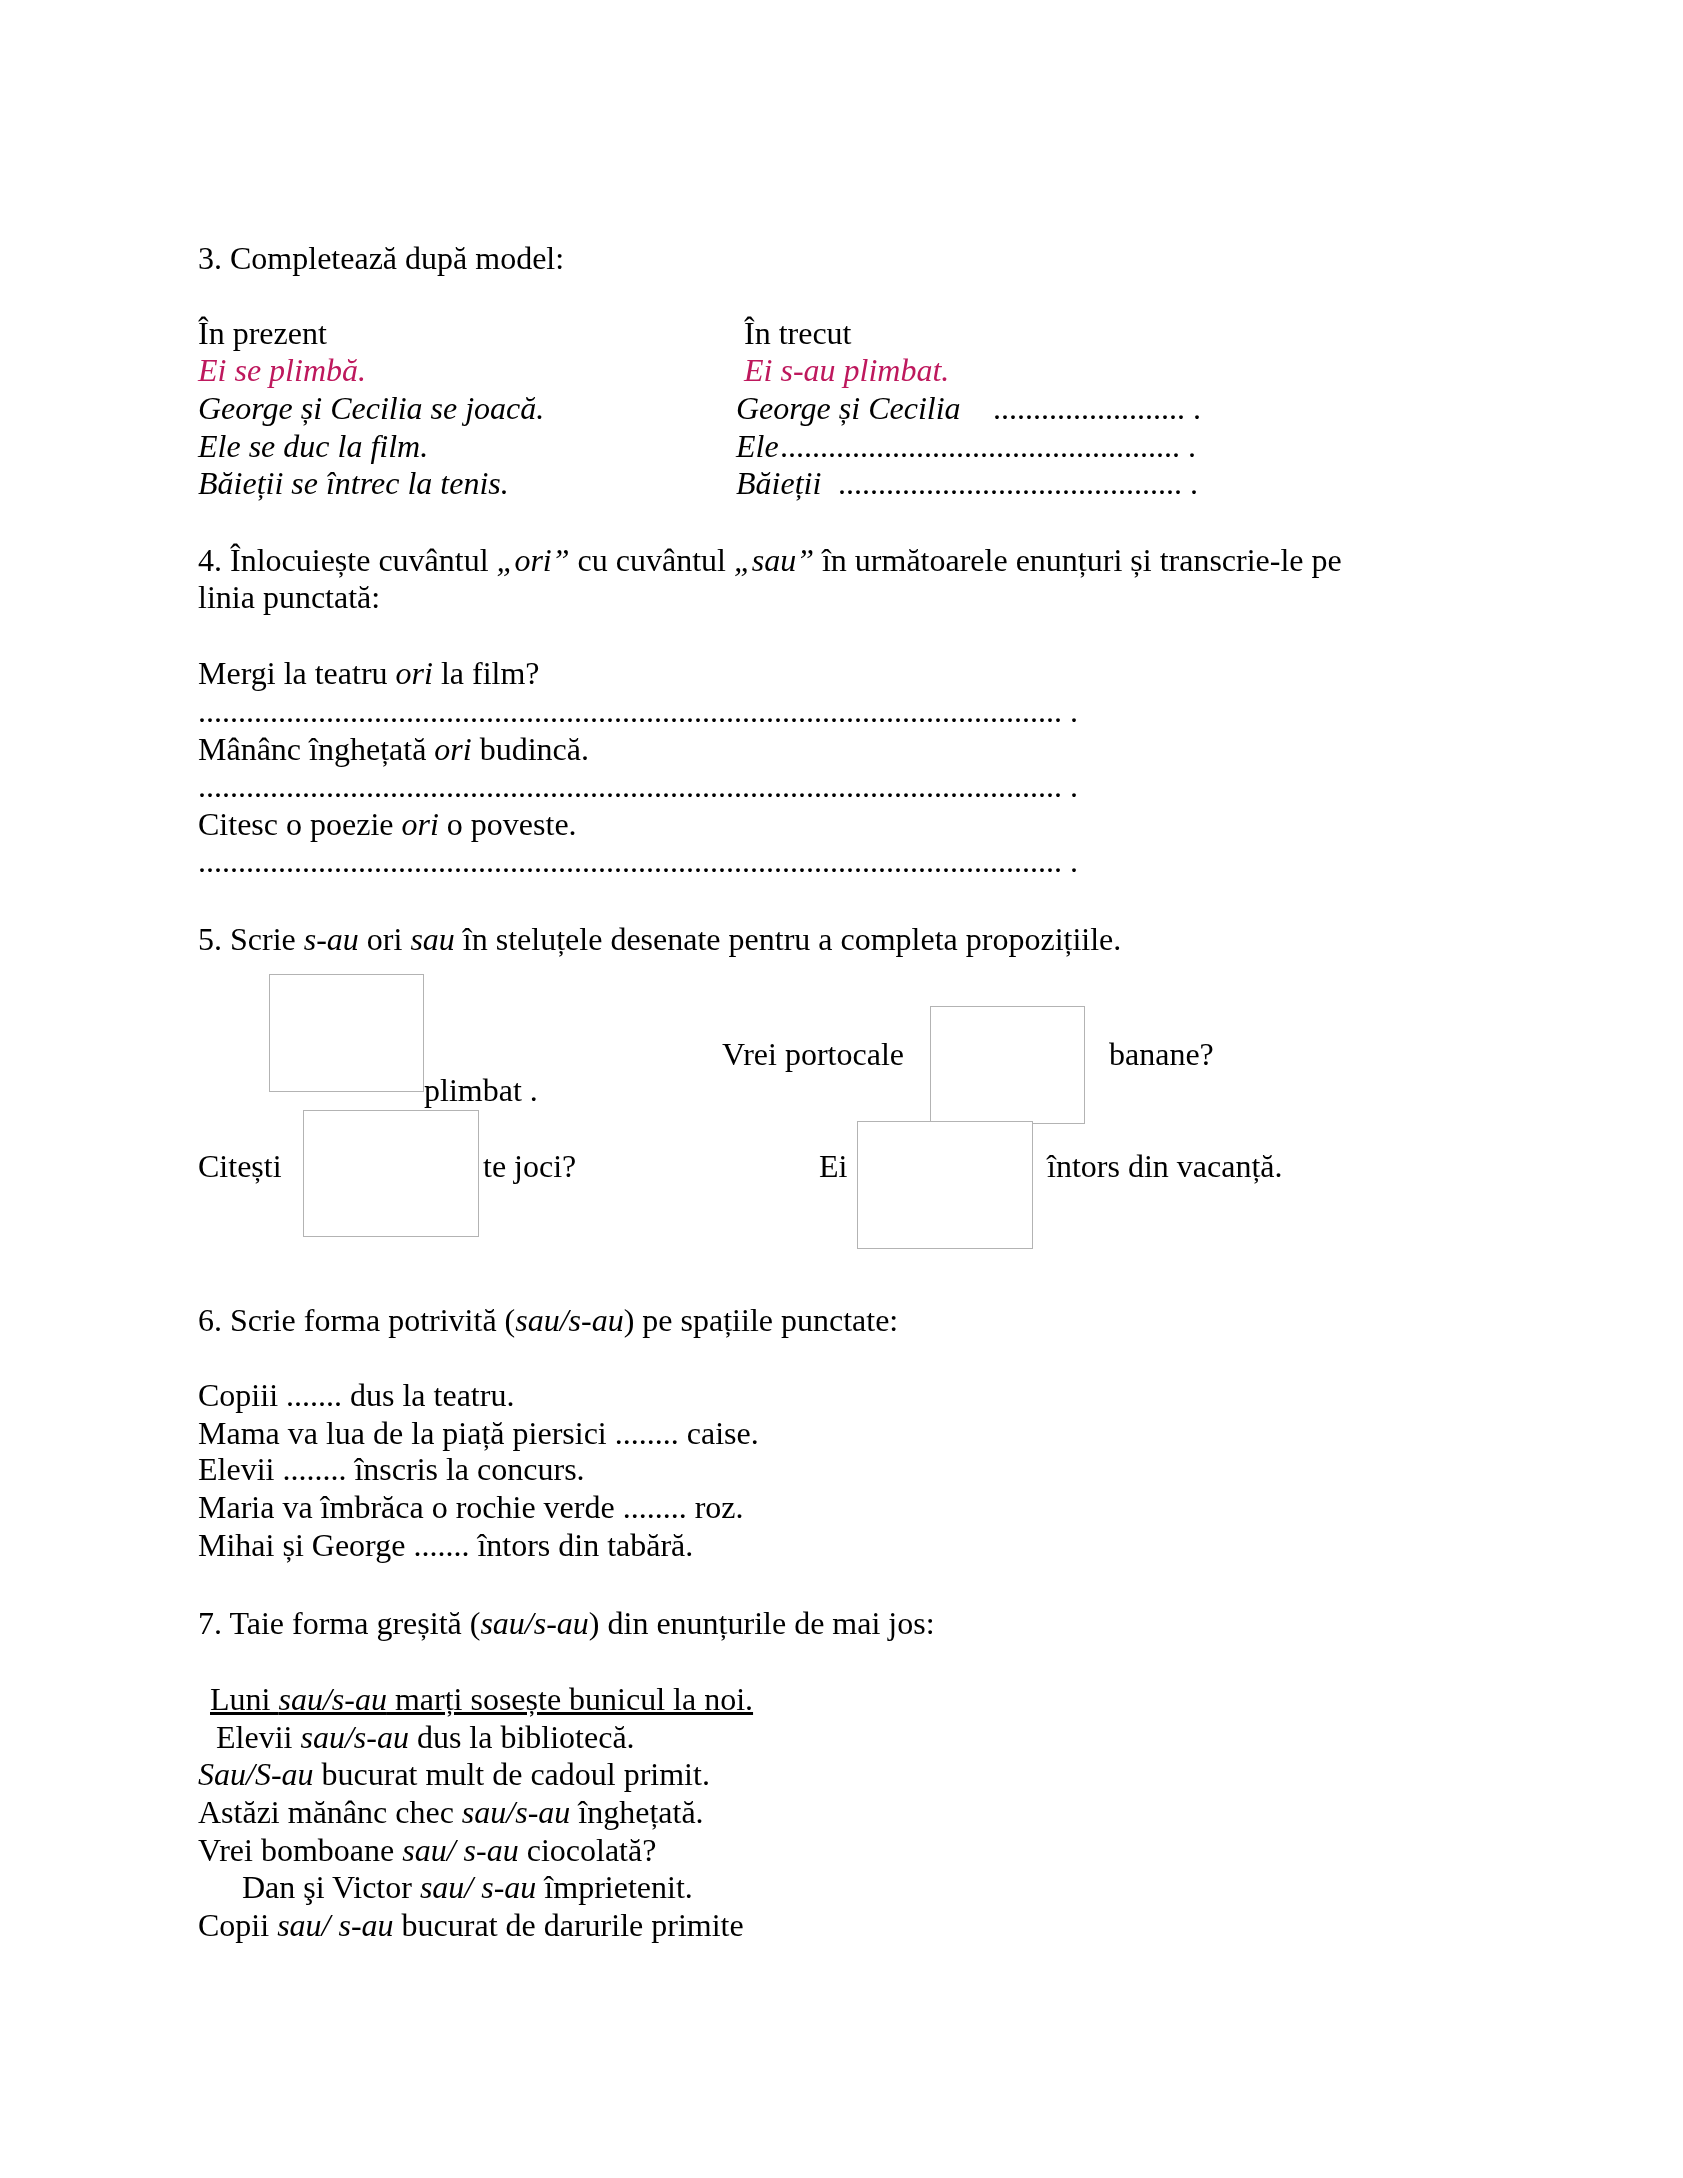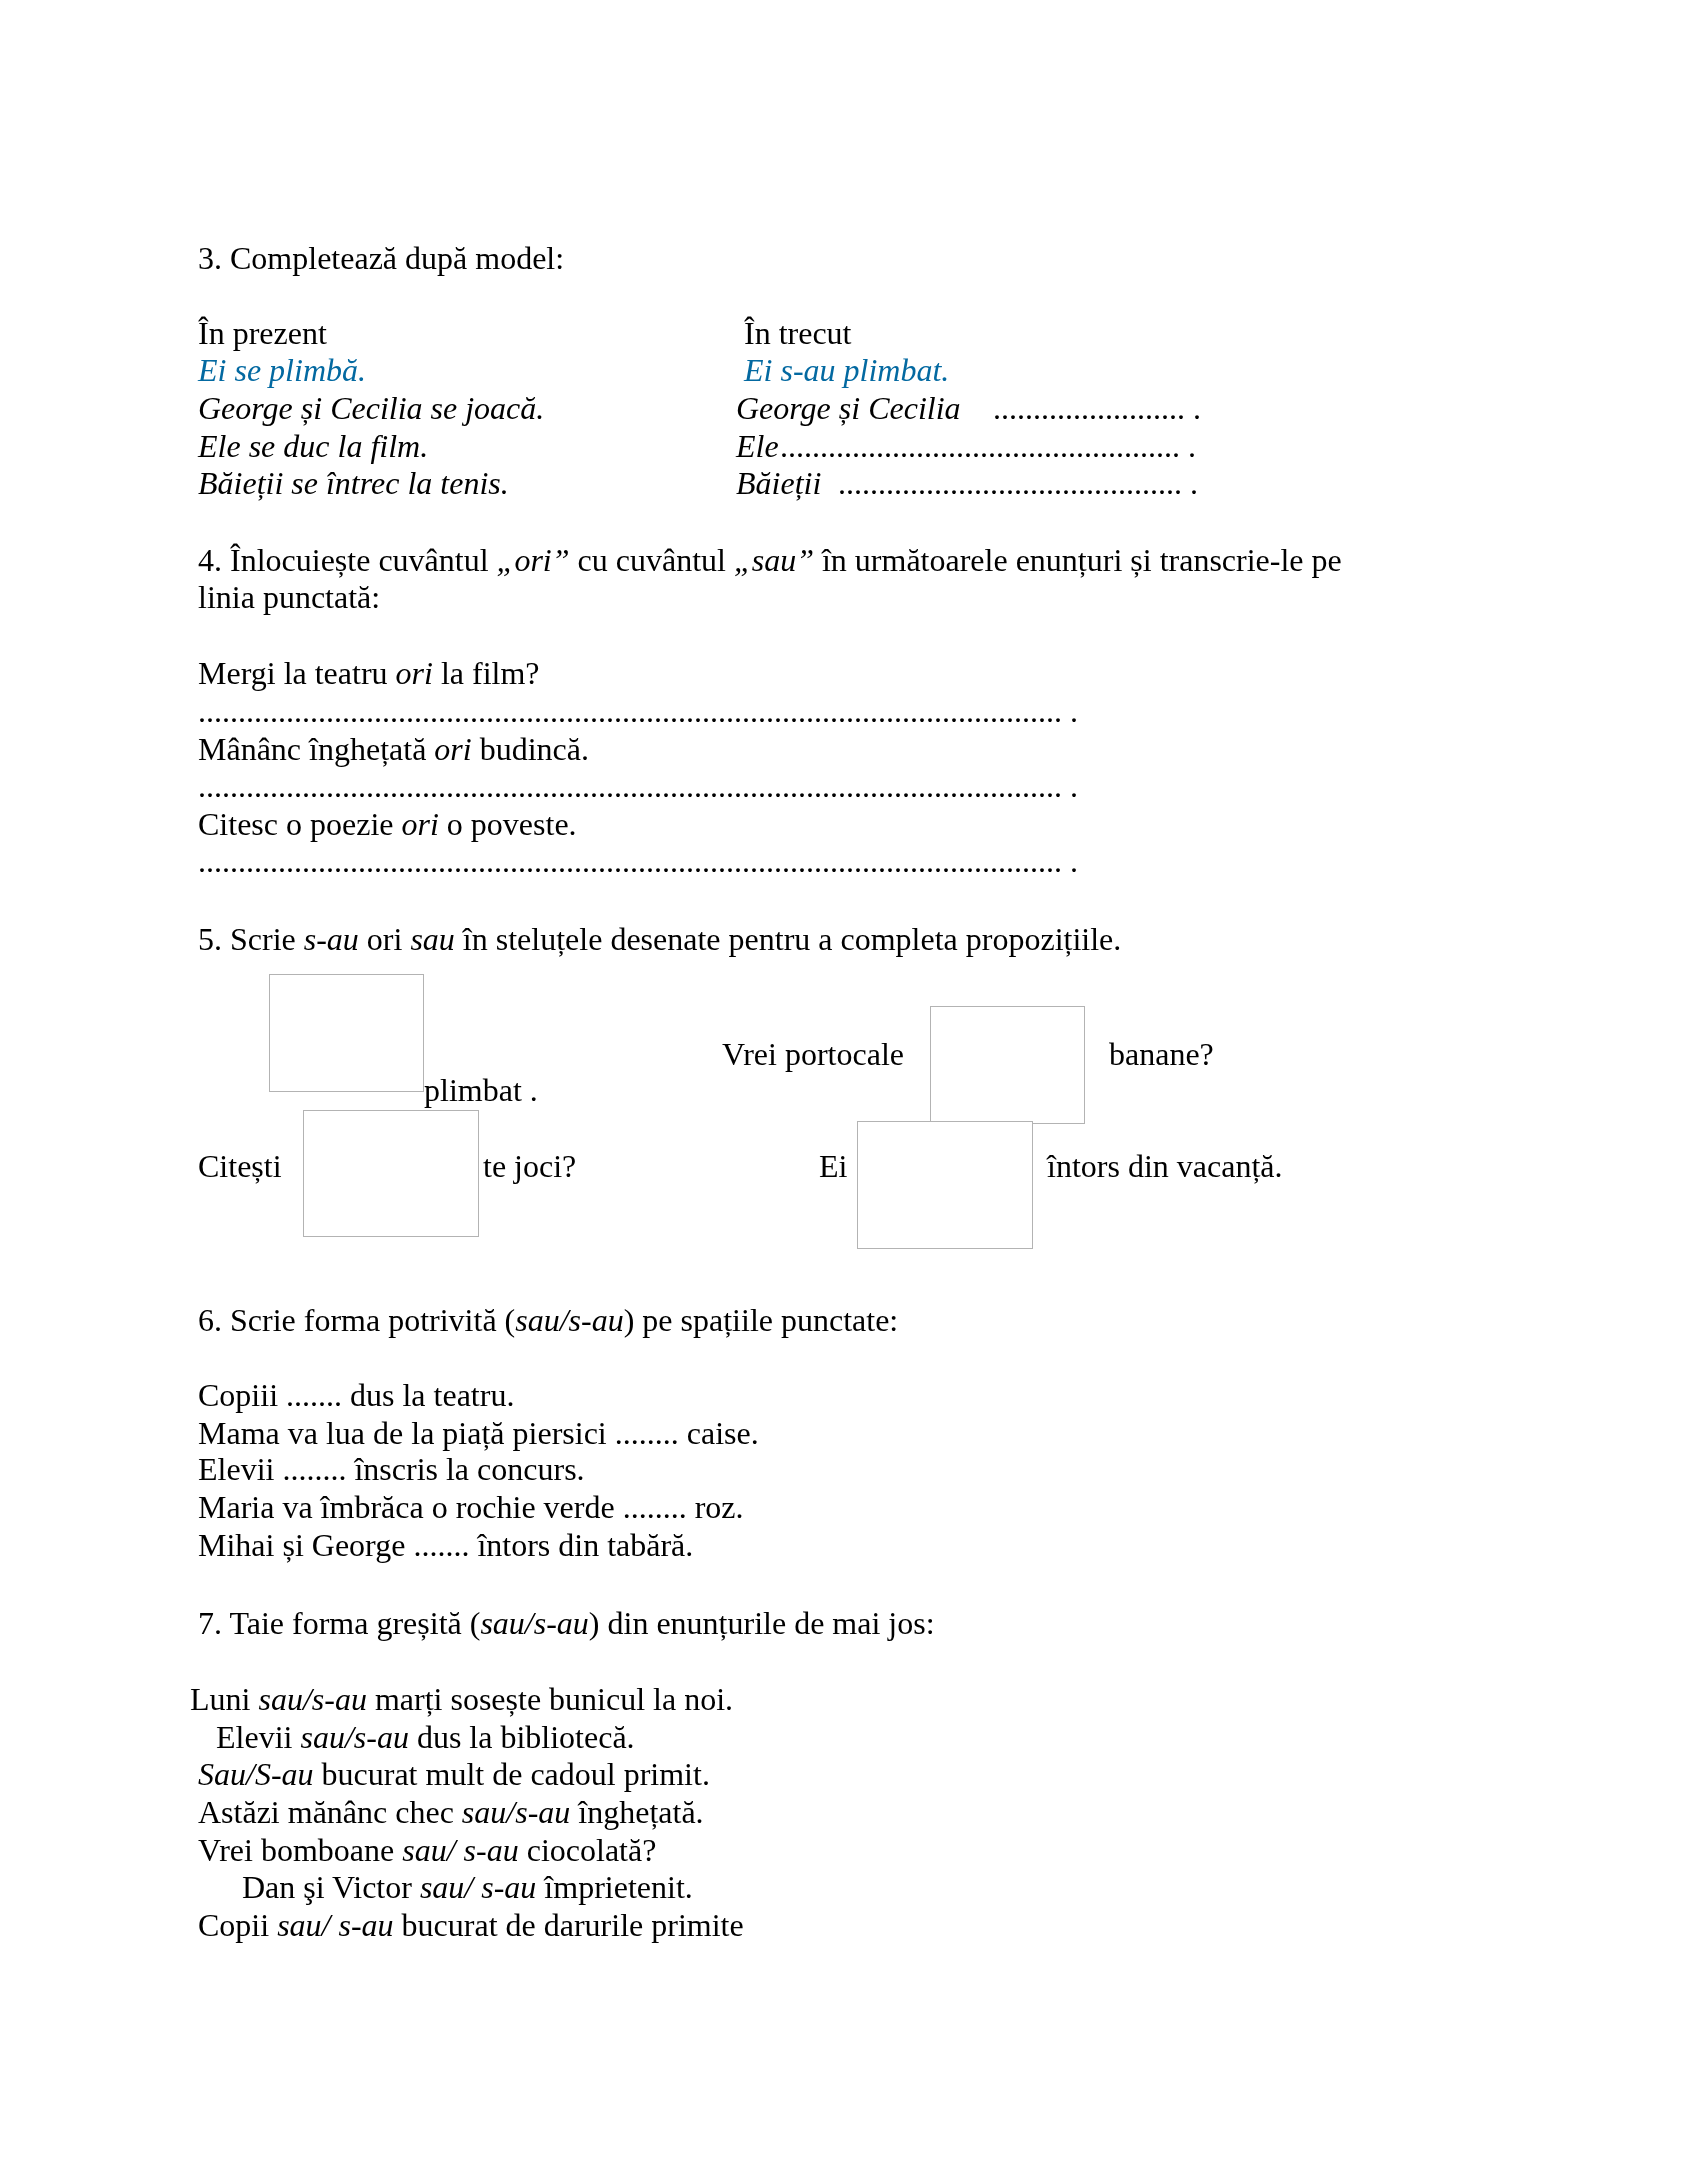--- a/index.html
+++ b/index.html
@@ -1,21 +1,21 @@
 <!DOCTYPE html>
 <html><head>
 <meta charset="utf-8">
 <style>
   html, body { margin: 0; padding: 0; background: #ffffff; }
   body { width: 1683px; height: 2178px; position: relative; overflow: hidden;
          font-family: "Liberation Serif", "DejaVu Serif", serif; color: #000; }
   .t { position: absolute; font-size: 32px; line-height: 1; white-space: nowrap; }
   .it { font-style: italic; }
   .b { font-weight: normal; }
-  .orange { color: #0369a1; }
+  .orange { color: #be185d; }
   .box { position: absolute; border: 1.5px solid #b3b3b3; background: #fff; box-sizing: border-box; }
   .dots { letter-spacing: 0; }
 </style>
 </head>
 <body>
 
 <div>
   <div class="t" style="left:198px; top:242px;">3. Completează după model:</div>
 
   <div class="t b" style="left:198px; top:317px;">În prezent</div>
@@ -75,21 +75,21 @@
   <div class="t" style="left:198px; top:1379px;">Copiii ....... dus la teatru.</div>
   <div class="t" style="left:198px; top:1417px;">Mama va lua de la piață piersici ........ caise.</div>
   <div class="t" style="left:198px; top:1453px;">Elevii ........ înscris la concurs.</div>
   <div class="t" style="left:198px; top:1491px;">Maria va îmbrăca o rochie verde ........ roz.</div>
   <div class="t" style="left:198px; top:1529px;">Mihai și George ....... întors din tabără.</div>
 </div>
 
 <div>
   <div class="t" style="left:198px; top:1607px;"><span>7. Taie forma greșită (</span><span class="it">sau/s-au</span><span>) din enunțurile de mai jos:</span></div>
 
-  <div class="t" style="left:190px; top:1683px;"><span>Luni </span><span class="it">sau/s-au</span><span> marți sosește bunicul la noi.</span></div>
+  <div class="t" style="left:210px; top:1683px;text-decoration:underline;"><span>Luni </span><span class="it">sau/s-au</span><span> marți sosește bunicul la noi.</span></div>
   <div class="t" style="left:216px; top:1721px;"><span>Elevii </span><span class="it">sau/s-au</span><span> dus la bibliotecă.</span></div>
   <div class="t" style="left:198px; top:1758px;"><span></span><span class="it">Sau/S-au</span><span> bucurat mult de cadoul primit.</span></div>
   <div class="t" style="left:198px; top:1796px;"><span>Astăzi mănânc chec </span><span class="it">sau/s-au</span><span> înghețată.</span></div>
   <div class="t" style="left:198px; top:1834px;"><span>Vrei bomboane </span><span class="it">sau/ s-au</span><span> ciocolată?</span></div>
   <div class="t" style="left:198px; top:1871px;margin-left:44px;"><span>Dan şi Victor </span><span class="it">sau/ s-au</span><span> împrietenit.</span></div>
   <div class="t" style="left:198px; top:1909px;"><span>Copii </span><span class="it">sau/ s-au</span><span> bucurat de darurile primite</span></div>
 </div>
 
 
 </body></html>

